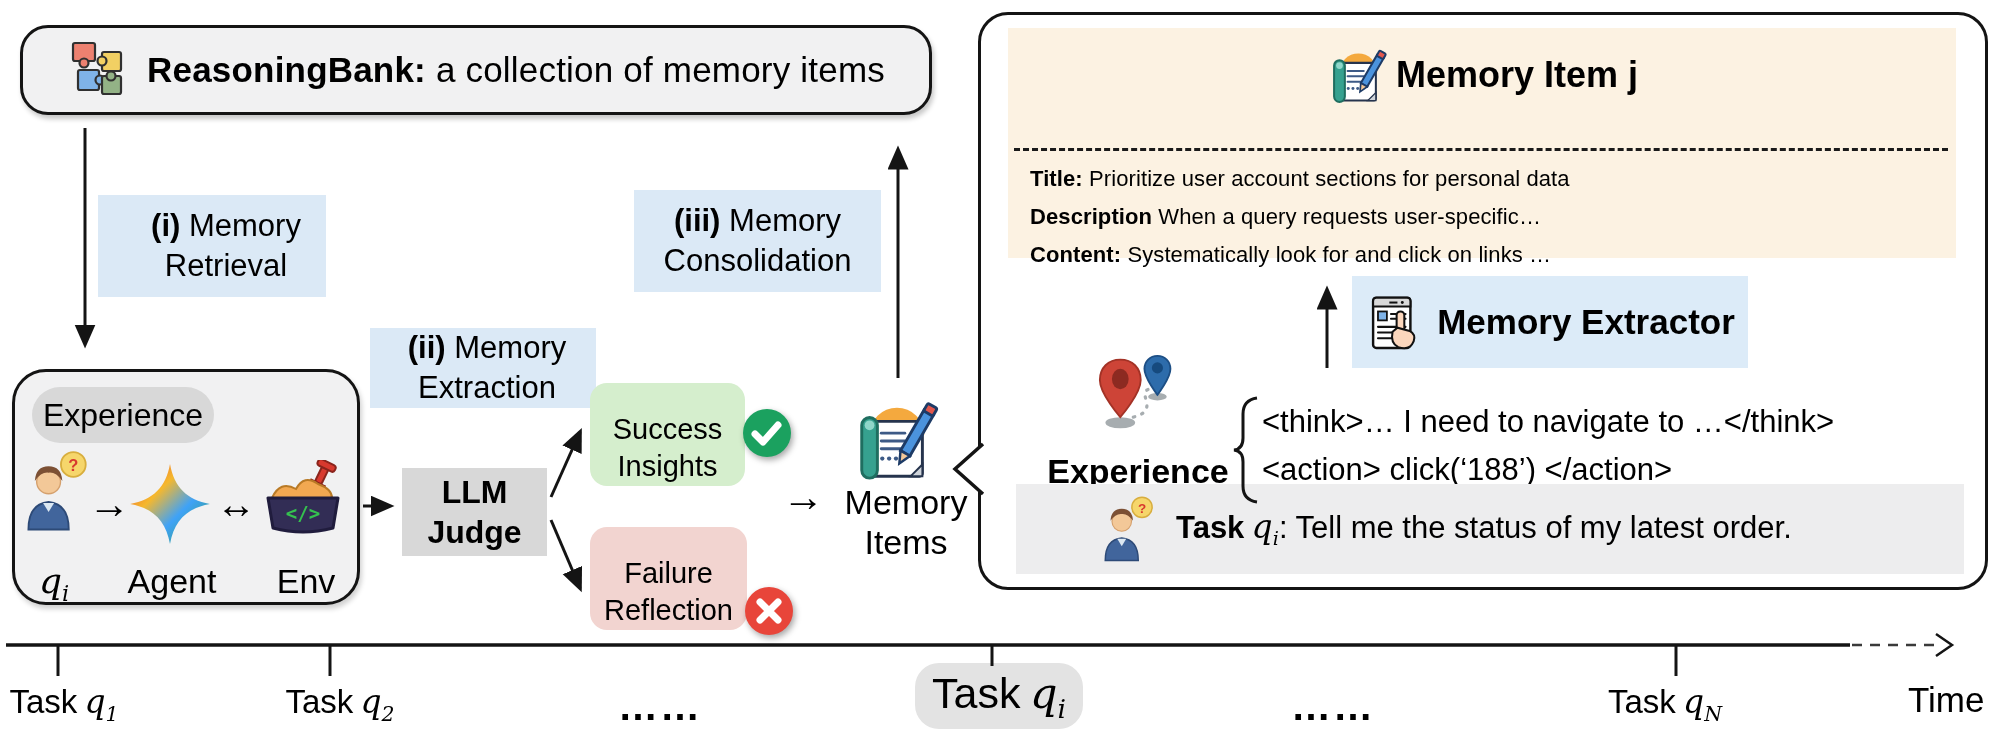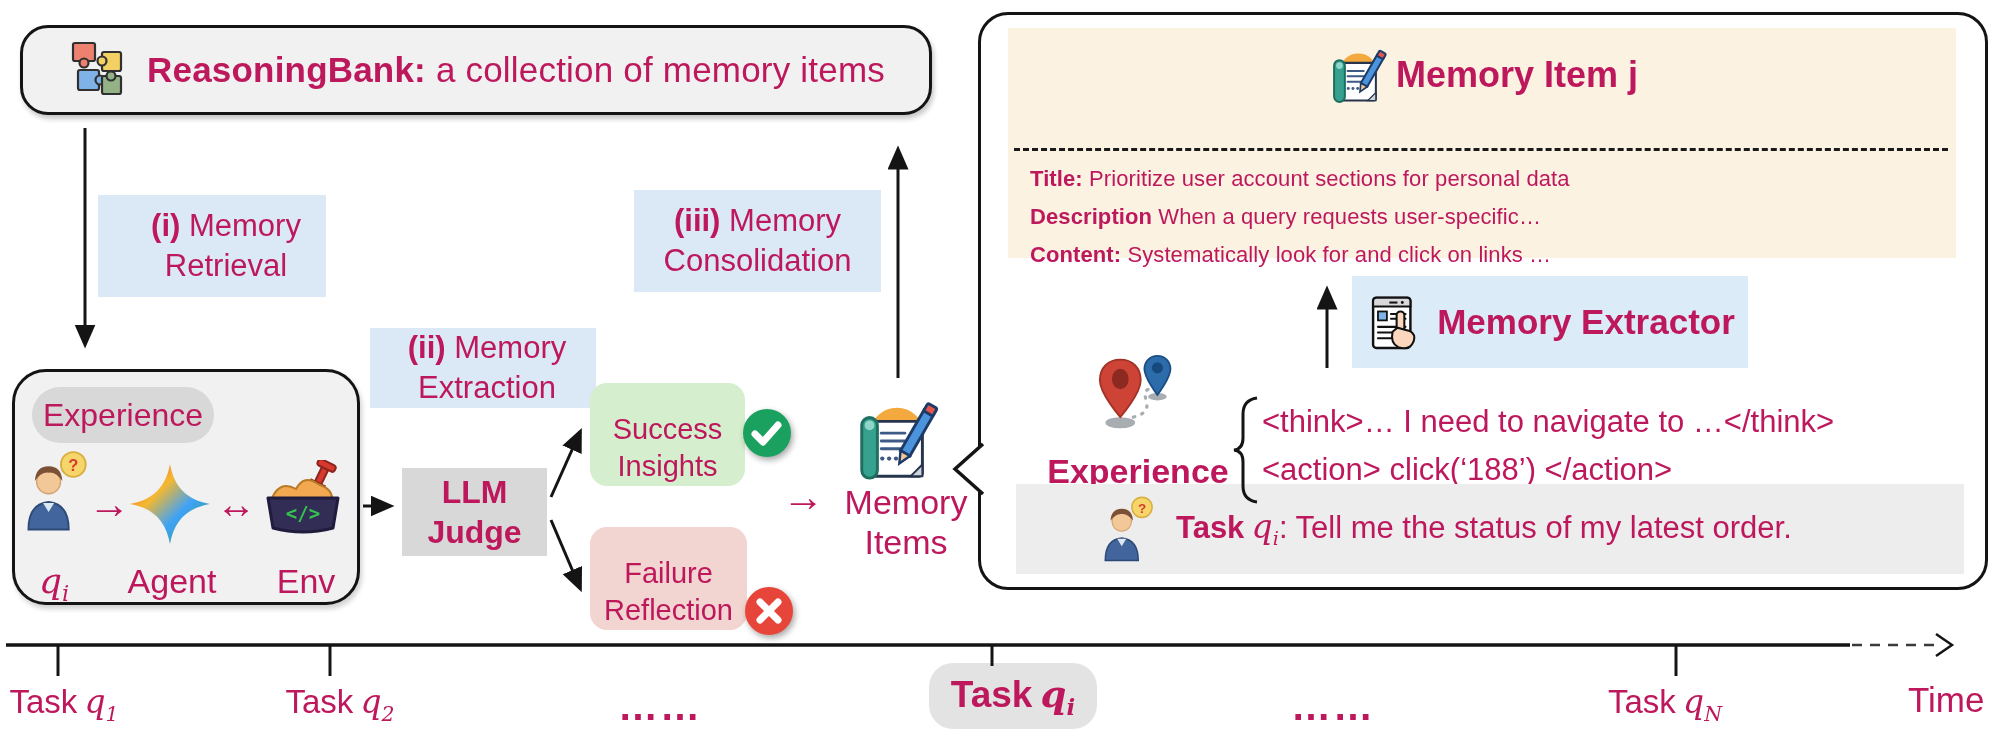--- a/index.html
+++ b/index.html
@@ -1,17 +1,17 @@
 <!DOCTYPE html>
 <html><head>
 <meta charset="utf-8">
 <style>
   html,body{margin:0;padding:0;background:#fff;}
   .canvas{position:relative;width:1999px;height:736px;background:#ffffff;overflow:hidden;
-          font-family:"Liberation Sans","DejaVu Sans",sans-serif;color:#be185d;}
+          font-family:"Liberation Sans","DejaVu Sans",sans-serif;color:#000000;}
   .abs{position:absolute;}
   .cx{transform:translateX(-50%);}
   b{font-weight:bold;}
   
   .bank{left:20px;top:25px;width:912px;height:90px;background:#f1f1f2;border:3.5px solid #141414;
         border-radius:28px;display:flex;align-items:center;padding-left:46px;gap:20px;box-sizing:border-box;
         box-shadow:2px 4px 5px rgba(0,0,0,.22);}
   .bank-text{font-size:35px;letter-spacing:.2px;}
   .expbox{left:12px;top:369px;width:348px;height:236px;background:#f1f1f2;border:3.5px solid #141414;
           border-radius:34px;box-sizing:border-box;box-shadow:2px 4px 5px rgba(0,0,0,.18);}
@@ -39,21 +39,21 @@
              justify-content:center;gap:12px;font-size:35px;font-weight:bold;z-index:2;}
   .exp2{left:1040px;top:452px;width:196px;text-align:center;font-size:34px;font-weight:bold;z-index:2;}
   .code{font-size:31px;z-index:2;white-space:nowrap;}
   .taskbar{left:1016px;top:484px;width:948px;height:90px;background:#ededee;display:flex;align-items:center;
            font-size:31px;z-index:2;}
   .mq{font-family:"DejaVu Serif","Liberation Serif",serif;font-style:italic;margin-left:.22em;}
   sub{font-size:.62em;font-family:"DejaVu Serif","Liberation Serif",serif;font-style:italic;}
   
   .tl{font-size:33px;white-space:nowrap;}
   .tpill{left:915px;top:663px;width:168px;height:66px;background:#e3e3e3;border-radius:24px;
-         display:flex;align-items:center;justify-content:center;font-size:37px;font-weight:bold;margin-left:14px;}
+         display:flex;align-items:center;justify-content:center;font-size:43px;font-weight:normal;}
   .dots{font-size:40px;font-weight:bold;letter-spacing:2px;}
   .time{font-size:35px;font-weight:normal;}
   .overlay{position:absolute;left:0;top:0;z-index:6;pointer-events:none;}
   .al{stroke:#141414;stroke-width:3;marker-end:url(#ah);}
   .shadowed{filter:drop-shadow(2px 3px 3px rgba(0,0,0,.35));}
 </style>
 </head>
 <body>
 
 <div class="canvas">

